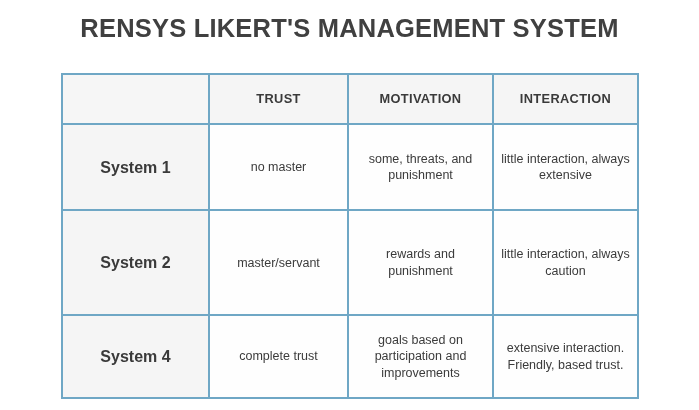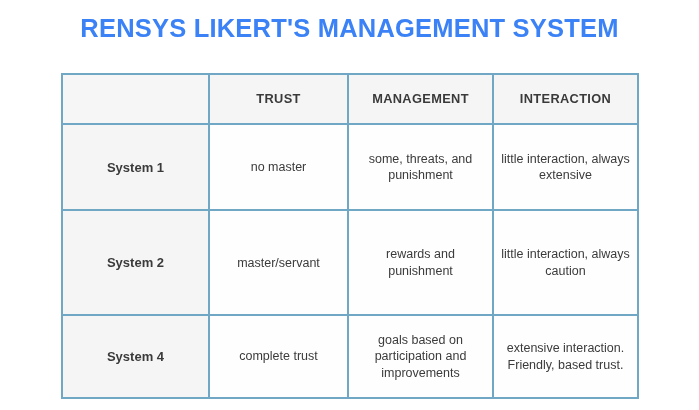--- a/index.html
+++ b/index.html
@@ -18,21 +18,21 @@
 
   #page-title {
     position: absolute;
     left: 0;
     top: 14px;
     width: 699px;
     text-align: center;
     font-size: 25.5px;
     font-weight: bold;
     letter-spacing: 0.2px;
-    color: #3b82f6;
+    color: #404040;
     white-space: nowrap;
   }
 
   #matrix-wrap {
     position: absolute;
     left: 61px;
     top: 73px;
     width: 576px;
     height: 326px;
   }
@@ -74,21 +74,21 @@
     color: #3a3a3a;
   }
   table.matrix thead th.corner {
     background: #f6f6f6;
   }
 
   
   table.matrix tbody th.row-label {
     background: #f5f5f5;
     font-weight: bold;
-    font-size: 13px;
+    font-size: 16px;
     color: #3a3a3a;
   }
 
   table.matrix tbody tr.r1 { height: 73px; }
   table.matrix tbody tr.r2 { height: 89px; }
   table.matrix tbody tr.r3 { height: 72px; }
   table.matrix tbody tr.r4 { height: 70px; }
 </style>
 </head>
 <body>
@@ -100,21 +100,21 @@
     <colgroup>
       <col class="c-label">
       <col class="c-trust">
       <col class="c-motivation">
       <col class="c-interaction">
     </colgroup>
     <thead>
       <tr>
         <th class="corner"></th>
         <th>TRUST</th>
-        <th>MANAGEMENT</th>
+        <th>MOTIVATION</th>
         <th>INTERACTION</th>
       </tr>
     </thead>
     <tbody>
       <tr class="r1">
         <th class="row-label">System 1</th>
         <td>no master</td>
         <td>some, threats, and punishment</td>
         <td>little interaction, always extensive</td>
       </tr>

